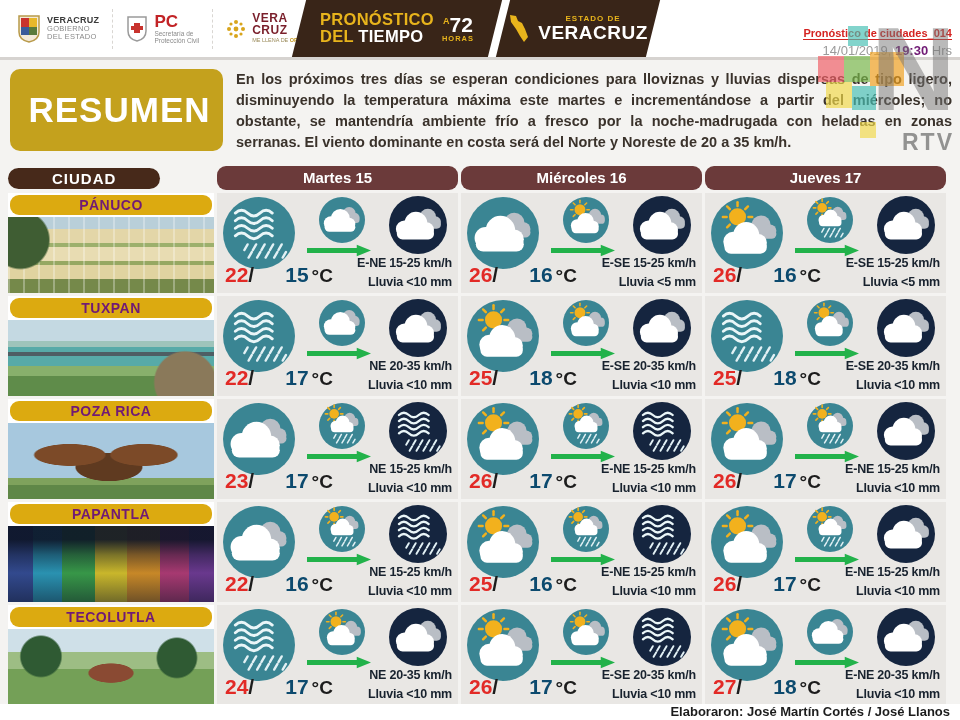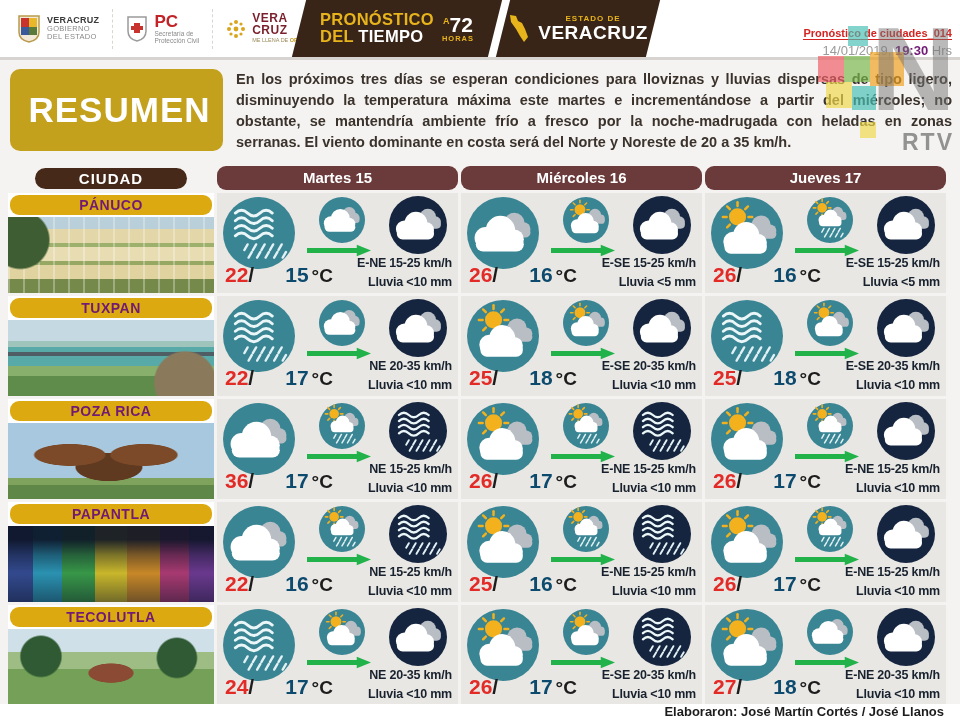--- a/index.html
+++ b/index.html
@@ -49,21 +49,21 @@
   
   .summary{position:relative;height:102px;}
   .resumen-box{position:absolute;left:10px;top:9px;width:213px;height:82px;background:#c4a11d;border-radius:10px;
     display:flex;align-items:center;justify-content:center;}
   .resumen-box span{color:#ffffff;font-weight:bold;font-size:35px;letter-spacing:1px;margin-left:6px;}
   .summary-text{margin-left:236px;margin-right:8px;padding-top:9px;font-size:14.5px;font-weight:bold;
     color:#3a322b;text-align:justify;line-height:21px;}
   
   .forecast-grid{display:grid;grid-template-columns:206px 241px 241px 241px;grid-template-rows:24px repeat(5,100px);
     gap:3px;margin:4px 8px 0;}
-  .ciudad-head{display:flex;align-items:center;justify-content:center;}
+  .ciudad-head{display:flex;align-items:center;}
   .ciudad-pill{background:#47291a;color:#fff;font-weight:bold;font-size:15px;letter-spacing:1px;
     border-radius:11px;padding:2px 44px;}
   .day-head{background:#6b3a3a;color:#fff;font-weight:bold;font-size:15px;text-align:center;line-height:24px;border-radius:9px;}
   .city-cell{background:#ffffff;display:flex;flex-direction:column;}
   .city-pill{margin:2px 2px 0;height:20px;background:#dcaa10;border-radius:9px;color:#701a75;font-weight:bold;
     font-size:14px;letter-spacing:.5px;text-align:center;line-height:20px;}
   .photo{flex:1;margin-top:2px;}
   .photo-panuco{background:
     radial-gradient(circle at 6% 30%, #3f5d33 0 14%, rgba(0,0,0,0) 15%),
     repeating-linear-gradient(90deg, rgba(255,255,255,.30) 0 2px, rgba(255,255,255,0) 2px 15px),
@@ -94,21 +94,21 @@
   .arrow{position:absolute;left:90px;top:51px;width:64px;height:13px;}
   .arrow svg{display:block;width:100%;height:100%;}
   .temp{position:absolute;left:8px;top:70px;font-size:21px;font-weight:bold;color:#1c1c1c;}
   .temp .tmax{color:#e22a26;}
   .temp .tmin{color:#0c4a6e;margin-left:31px;}
   .temp .unit{margin-left:3px;font-size:19px;}
   .meta{position:absolute;right:6px;top:61px;text-align:right;font-size:12.5px;font-weight:bold;
     color:#18222e;line-height:19px;letter-spacing:-.2px;}
   
   .footer{position:absolute;left:0;right:0;bottom:0;height:16px;background:#ffffff;
-    text-align:right;padding-right:16px;font-size:13px;font-weight:bold;color:#1c1c1c;line-height:15px;}
+    text-align:right;padding-right:10px;font-size:13px;font-weight:bold;color:#1c1c1c;line-height:15px;}
   
   .shield1,.shield2{display:block;}
 </style>
 </head>
 <body>
 
 <div class="top-header">
   <div class="logos">
     <div class="logo">
       <svg class="shield1" width="24" height="30" viewBox="0 0 24 30">
@@ -756,21 +756,21 @@
           <line x1="44" y1="50" x2="40.5" y2="56" stroke="#e2f1f5" stroke-width="2.5" stroke-linecap="round"></line>
           <line x1="53" y1="50" x2="49.5" y2="56" stroke="#e2f1f5" stroke-width="2.5" stroke-linecap="round"></line>
           <line x1="62" y1="50" x2="58.5" y2="56" stroke="#e2f1f5" stroke-width="2.5" stroke-linecap="round"></line>
           <line x1="30.5" y1="58" x2="27" y2="64" stroke="#e2f1f5" stroke-width="2.5" stroke-linecap="round"></line>
           <line x1="39.5" y1="58" x2="36" y2="64" stroke="#e2f1f5" stroke-width="2.5" stroke-linecap="round"></line>
           <line x1="48.5" y1="58" x2="45" y2="64" stroke="#e2f1f5" stroke-width="2.5" stroke-linecap="round"></line>
           <line x1="57.5" y1="58" x2="54" y2="64" stroke="#e2f1f5" stroke-width="2.5" stroke-linecap="round"></line>
           <line x1="66.5" y1="58" x2="63" y2="64" stroke="#e2f1f5" stroke-width="2.5" stroke-linecap="round"></line>
         </svg>
       </div>
-      <div class="temp"><span class="tmax">36</span><span class="slash">/</span><span class="tmin">17</span><span class="unit">°C</span></div>
+      <div class="temp"><span class="tmax">23</span><span class="slash">/</span><span class="tmin">17</span><span class="unit">°C</span></div>
       <div class="meta">
         <div>NE 15-25 km/h</div>
         <div>Lluvia &lt;10 mm</div>
       </div>
     </div>
     <div class="fc-cell">
       <div class="ic ic1">
         <svg viewBox="0 0 76 76">
           <circle cx="38" cy="38" r="38" fill="#3a8593"></circle>
           <line x1="39.5" y1="21.0" x2="43.5" y2="21.0" stroke="#f2b11d" stroke-width="2.6" stroke-linecap="round"></line>

